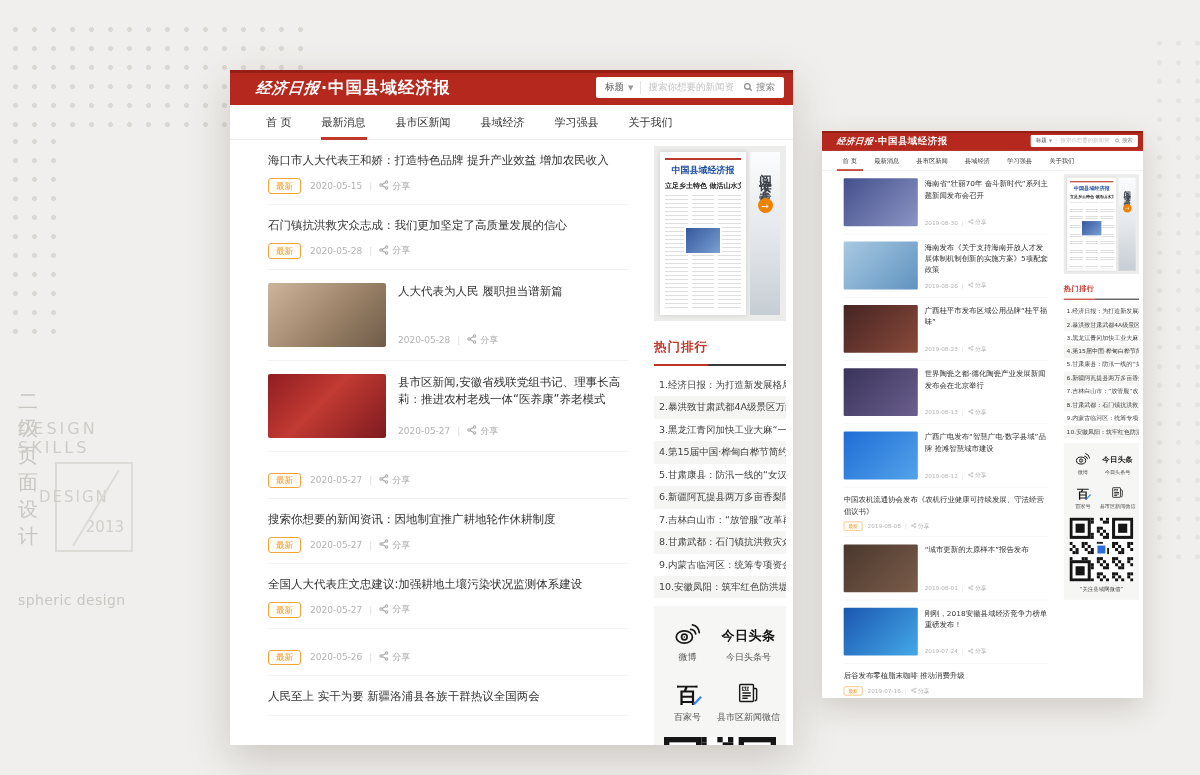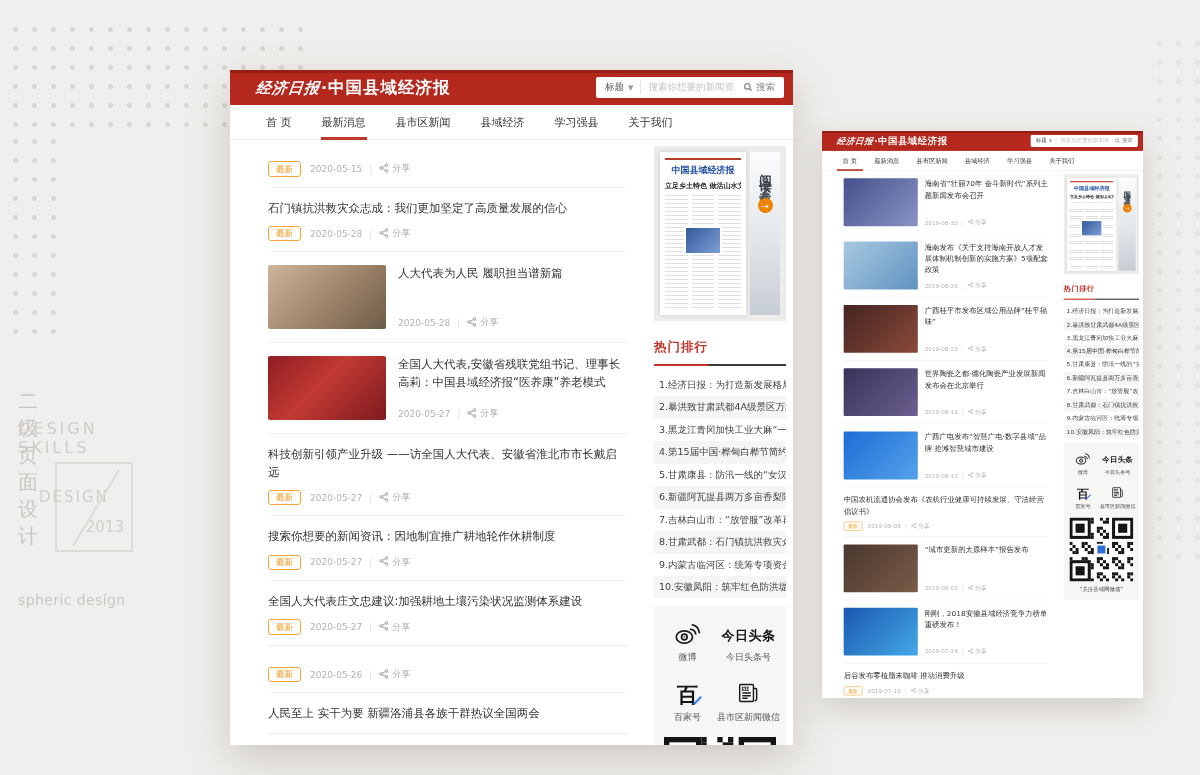--- a/index.html
+++ b/index.html
@@ -179,20 +179,21 @@
         <div class="nav-item active">最新消息</div>
         <div class="nav-item">县市区新闻</div>
         <div class="nav-item">县域经济</div>
         <div class="nav-item">学习强县</div>
         <div class="nav-item">关于我们</div>
       </div>
   <div class="content">
     <div class="news-col">
           <div class="news-item">
             <div class="news-body">
+              <div class="news-title">海口市人大代表王和娇：打造特色品牌 提升产业效益 增加农民收入</div>
               <div class="news-meta">
                 <span class="badge">最新</span>
                 <span class="date">2020-05-15</span>
                 <span class="sep">|</span>
                 <span class="share">
                   <span><svg width="10" height="10" viewBox="0 0 16 16" fill="none" stroke="#a9a9a9" stroke-width="1.7">
                       <circle cx="3.2" cy="8" r="1.9"></circle>
                       <circle cx="12.2" cy="3.2" r="1.9"></circle>
                       <circle cx="12.2" cy="12.8" r="1.9"></circle>
                       <path d="M4.9 7.1l5.6-3M4.9 8.9l5.6 3"></path>
@@ -236,39 +237,38 @@
                       <path d="M4.9 7.1l5.6-3M4.9 8.9l5.6 3"></path>
                     </svg></span>
                   <span>分享</span>
                 </span>
               </div>
             </div>
           </div>
           <div class="news-item has-thumb">
             <div class="thumb t-redbanner"></div>
             <div class="news-body">
-              <div class="news-title">全国人大代表,安徽省残联党组书记、理事长高莉：中国县域经济报“医养康”养老模式</div>
+              <div class="news-title">县市区新闻,安徽省残联党组书记、理事长高莉：推进农村老残一体“医养康”养老模式</div>
               <div class="news-meta">
                 <span class="date">2020-05-27</span>
                 <span class="sep">|</span>
                 <span class="share">
                   <span><svg width="10" height="10" viewBox="0 0 16 16" fill="none" stroke="#a9a9a9" stroke-width="1.7">
                       <circle cx="3.2" cy="8" r="1.9"></circle>
                       <circle cx="12.2" cy="3.2" r="1.9"></circle>
                       <circle cx="12.2" cy="12.8" r="1.9"></circle>
                       <path d="M4.9 7.1l5.6-3M4.9 8.9l5.6 3"></path>
                     </svg></span>
                   <span>分享</span>
                 </span>
               </div>
             </div>
           </div>
           <div class="news-item">
             <div class="news-body">
-              <div class="news-title">科技创新引领产业升级 ——访全国人大代表、安徽省淮北市市长戴启远</div>
               <div class="news-meta">
                 <span class="badge">最新</span>
                 <span class="date">2020-05-27</span>
                 <span class="sep">|</span>
                 <span class="share">
                   <span><svg width="10" height="10" viewBox="0 0 16 16" fill="none" stroke="#a9a9a9" stroke-width="1.7">
                       <circle cx="3.2" cy="8" r="1.9"></circle>
                       <circle cx="12.2" cy="3.2" r="1.9"></circle>
                       <circle cx="12.2" cy="12.8" r="1.9"></circle>
                       <path d="M4.9 7.1l5.6-3M4.9 8.9l5.6 3"></path>

